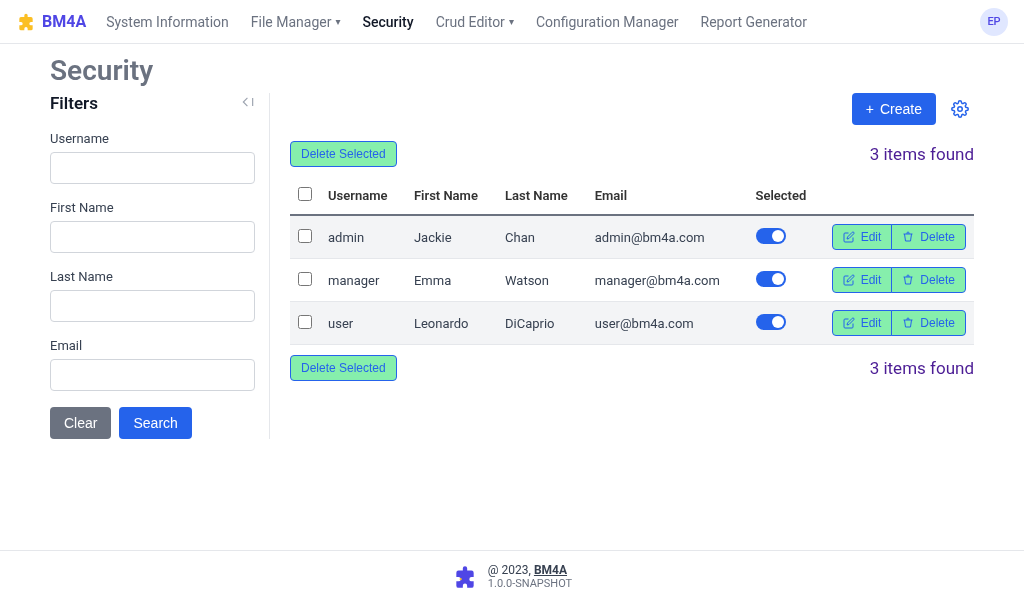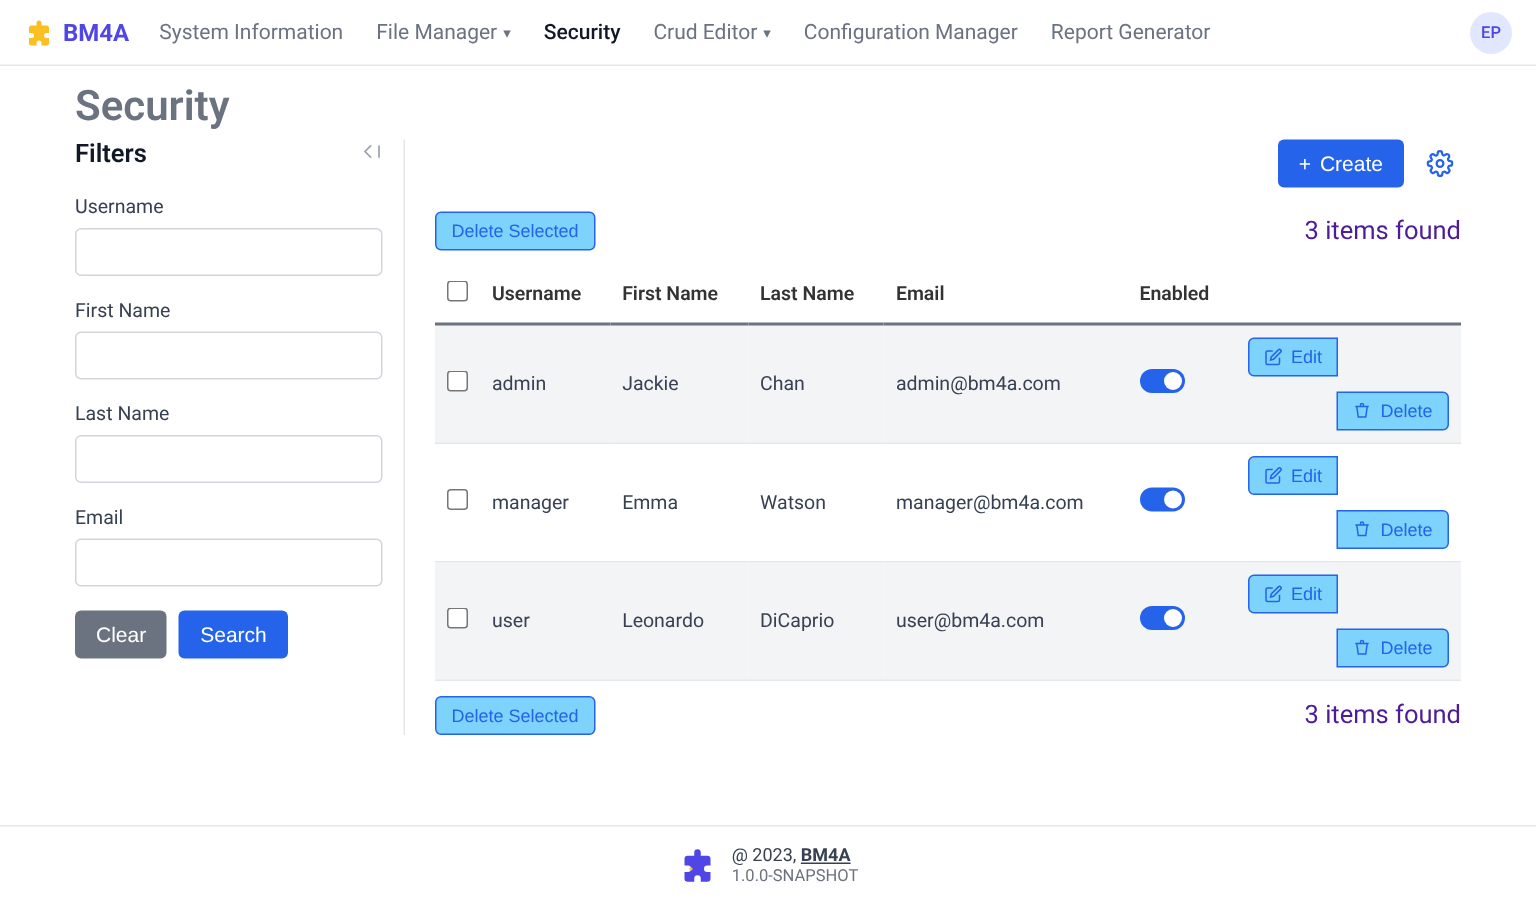--- a/index.html
+++ b/index.html
@@ -18,37 +18,37 @@
 .sidebar { width: 220px; border-right: 1px solid #e5e7eb; padding-right: 14px; }
 .filters-header { display: flex; align-items: center; justify-content: space-between; margin-bottom: 18px; gap: 23px; }
 .filters-title { font-size: 17px; font-weight: 600; color: #111827; }
 .filter-field { margin-bottom: 16px; }
 .filter-label { display: block; font-size: 13px; color: #374151; margin-bottom: 6px; }
 .filter-input { width: 100%; height: 32px; border: 1px solid #d1d5db; border-radius: 4px; padding: 0 8px; font-size: 13px; }
 .filter-actions { display: flex; gap: 8px; margin-top: 10px; }
 .btn { height: 32px; padding: 0 14px; border-radius: 4px; font-size: 14px; cursor: pointer; border: none; display: inline-flex; align-items: center; gap: 6px; }
 .btn-gray { background: #6b7280; color: #fff; }
 .btn-primary { background: #2563eb; color: #fff; }
-.btn-outline { background: #7dd3fc; color: #2563eb; border: 1px solid #2563eb; font-size: 12px; height: 26px; padding: 0 10px; }
+.btn-outline { background: #86efac; color: #2563eb; border: 1px solid #2563eb; font-size: 12px; height: 26px; padding: 0 10px; }
 .main { flex: 1; }
 .main-header { display: flex; justify-content: flex-end; align-items: center; gap: 10px; margin-bottom: 16px; }
 .gear { width: 28px; height: 28px; border: 1px solid transparent; color: #2563eb; display: flex; align-items: center; justify-content: center; border-radius: 4px; cursor: pointer; }
 .toolbar { display: flex; justify-content: space-between; align-items: center; margin-bottom: 10px; }
 .items-found { font-size: 17px; color: #4c1d95; }
 .table { width: 100%; border-collapse: collapse; }
 .table th { text-align: left; font-size: 13px; font-weight: 600; padding: 10px 8px; border-bottom: 2px solid #6b7280; }
 .table td { padding: 8px 8px; font-size: 13px; color: #374151; border-bottom: 1px solid #e5e7eb; }
 .table tr.striped { background: #f3f4f6; }
 .chk { width: 14px; height: 14px; }
 .toggle { width: 30px; height: 16px; background: #2563eb; border-radius: 10px; position: relative; display: inline-block; }
 .toggle::after { content: ""; position: absolute; right: 2px; top: 2px; width: 12px; height: 12px; background: #fff; border-radius: 50%; }
 .row-actions { display: flex; gap: 0; }
 .row-actions .btn-outline { border-radius: 0; margin-left: -1px; }
 .row-actions .btn-outline:first-child { border-radius: 4px 0 0 4px; margin-left: 0; }
-.row-actions .btn-outline:last-child { border-radius: 0 4px 4px 0; margin-top: 36px; }
+.row-actions .btn-outline:last-child { border-radius: 0 4px 4px 0; }
 .footer-bar { display: flex; justify-content: space-between; align-items: center; margin-top: 10px; }
 .page-footer { border-top: 1px solid #e5e7eb; padding: 12px 0; display: flex; align-items: center; justify-content: center; gap: 10px; position: fixed; bottom: 0; left: 0; right: 0; background: #fff; }
 .footer-text { font-size: 12px; color: #374151; }
 .footer-version { font-size: 11px; color: #6b7280; }
 .chevron { font-size: 10px; }
 .collapse-icon { color: #9ca3af; cursor: pointer; }
 .plus { font-size: 14px; }
 </style>
 </head>
 <body>
@@ -116,21 +116,21 @@
       </div>
 
       <table class="table">
         <thead>
             <tr id="thead-row">
               <th style="width: 30px;"><input type="checkbox" class="chk" style=""></th>
               <th>Username</th>
               <th>First Name</th>
               <th>Last Name</th>
               <th>Email</th>
-              <th>Enabled</th>
+              <th>Selected</th>
               <th style="width: 140px;"></th>
             </tr>
           </thead>
         <tbody id="tbody">
             <tr class="striped">
               <td><input type="checkbox" class="chk" style=""></td>
               <td>admin</td>
               <td>Jackie</td>
               <td>Chan</td>
               <td>admin@bm4a.com</td>

